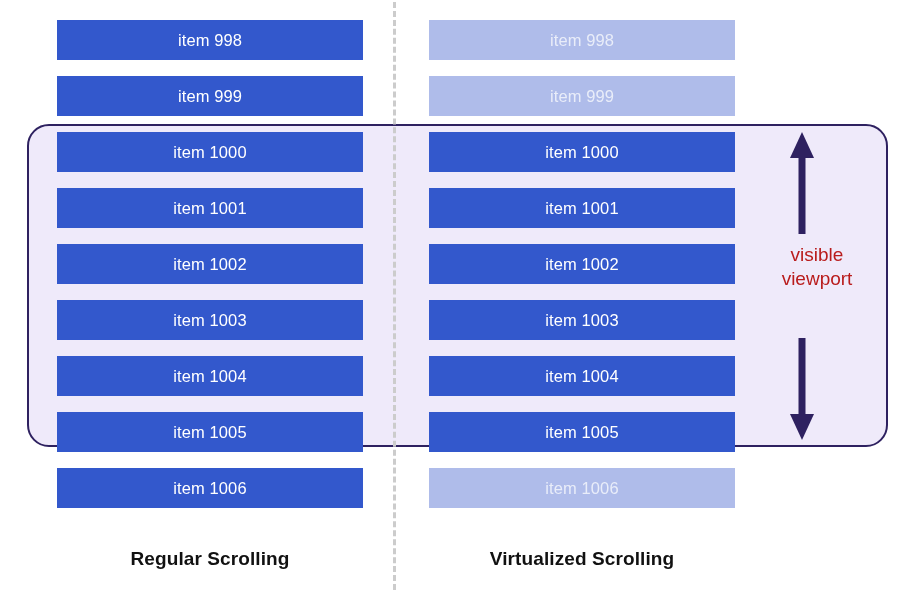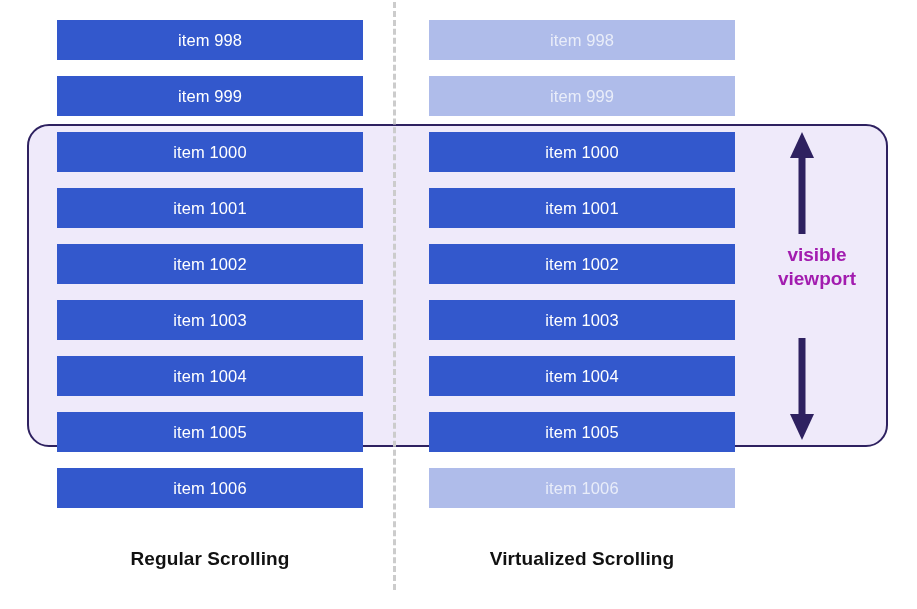--- a/index.html
+++ b/index.html
@@ -92,22 +92,22 @@
     width: 24px;
     height: 312px;
   }
   #annotation-label {
     position: absolute;
     left: -8px;
     top: 113px;
     width: 130px;
     text-align: center;
     font-size: 19px;
-    font-weight: bold;
-    color: #a21caf;
+    font-weight: normal;
+    color: #b91c1c;
     line-height: 1.28;
     white-space: pre-line;
   }
 
   
   .caption {
     position: absolute;
     top: 548px;
     font-size: 19px;
     font-weight: bold;

